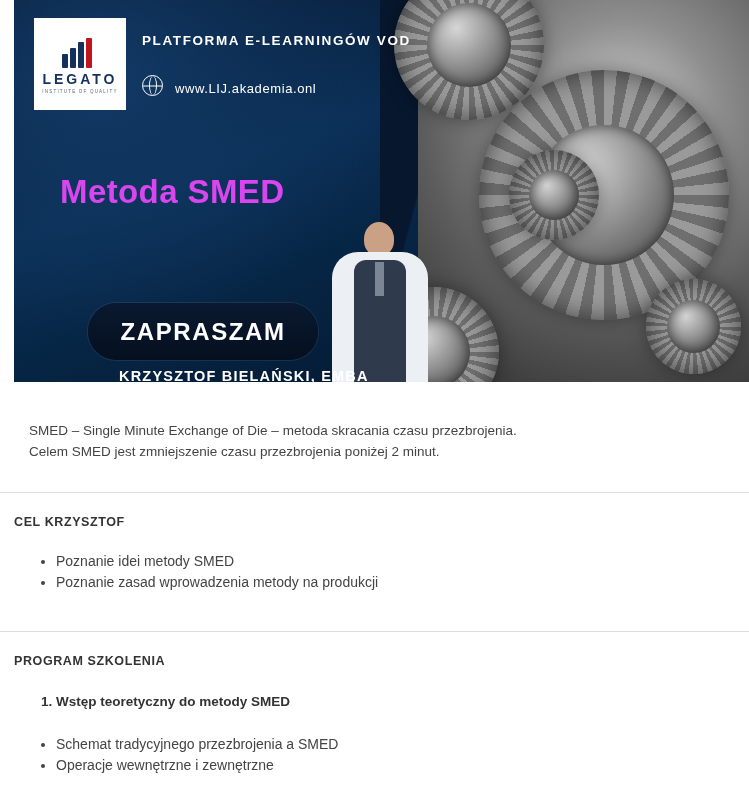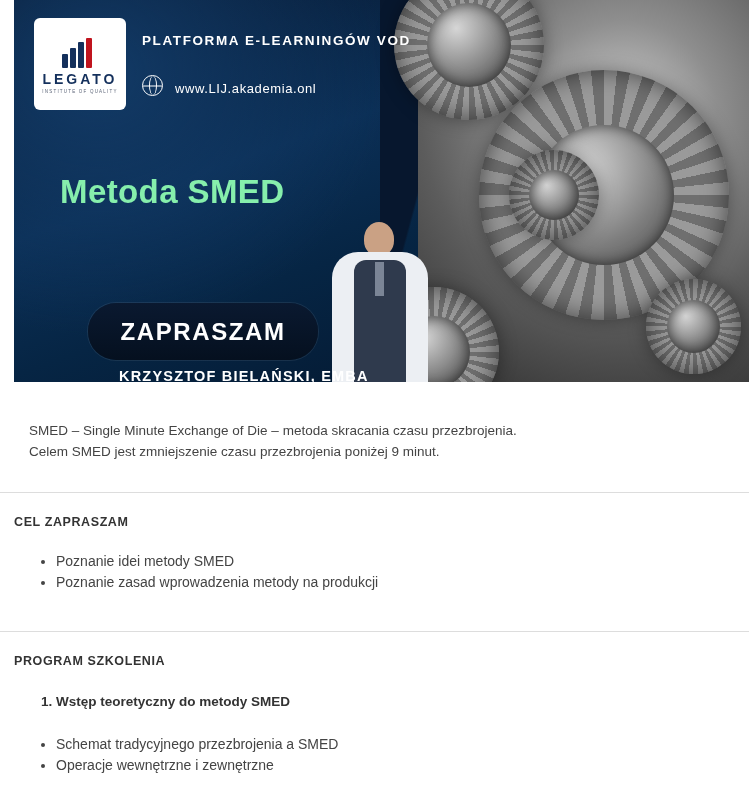--- a/index.html
+++ b/index.html
@@ -86,21 +86,21 @@
   }
 
   
   .logo-box {
     position: absolute;
     left: 20px;
     top: 18px;
     width: 92px;
     height: 92px;
     background: #ffffff;
-    border-radius: 6px;
+    border-radius: 0;
     display: flex;
     flex-direction: column;
     align-items: center;
     justify-content: center;
     padding-top: 4px;
     box-sizing: border-box;
   }
   .logo-mark {
     width: 40px; height: 30px;
     position: relative;
@@ -185,21 +185,21 @@
     left: 48px;
     top: 152px;
     color: #ffffff;
     font-size: 17px;
     font-weight: bold;
   }
   .course-title {
     position: absolute;
     left: 46px;
     top: 173px;
-    color: #86efac;
+    color: #d946ef;
     font-size: 33px;
     font-weight: bold;
     letter-spacing: 0.4px;
   }
 
   .cta-ribbon {
     position: absolute;
     left: 14px;
     top: 237px;
     height: 28px;
@@ -377,26 +377,26 @@
       <div class="zapraszam-pill">
         <span>ZAPRASZAM</span>
       </div>
 
       <div class="presenter-name">KRZYSZTOF BIELAŃSKI, EMBA</div>
     </div>
   </div>
 
   <div class="intro">
     <p>SMED – Single Minute Exchange of Die – metoda skracania czasu przezbrojenia.</p>
-    <p>Celem SMED jest zmniejszenie czasu przezbrojenia poniżej 9 minut.</p>
+    <p>Celem SMED jest zmniejszenie czasu przezbrojenia poniżej 2 minut.</p>
   </div>
 
   <div class="divider"></div>
   <div class="section">
-    <div class="section-title">CEL ZAPRASZAM</div>
+    <div class="section-title">CEL KRZYSZTOF</div>
     <ul class="bullets">
       <li>Poznanie idei metody SMED</li>
       <li>Poznanie zasad wprowadzenia metody na produkcji</li>
     </ul>
     <div class="spacer-sm"></div>
   </div>
 
   <div class="divider"></div>
   <div class="section">
     <div class="section-title">PROGRAM SZKOLENIA</div>

